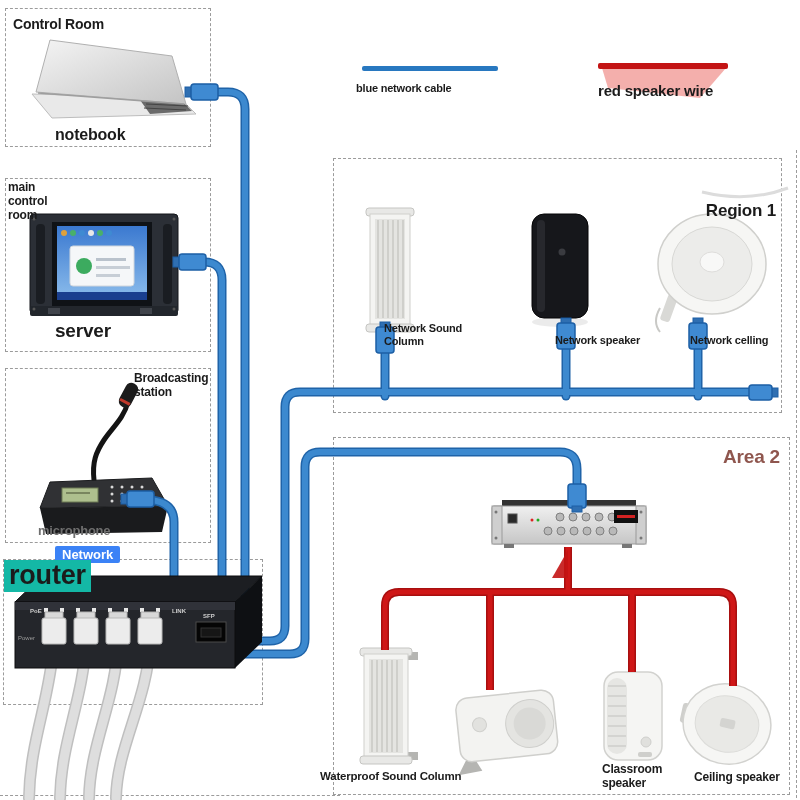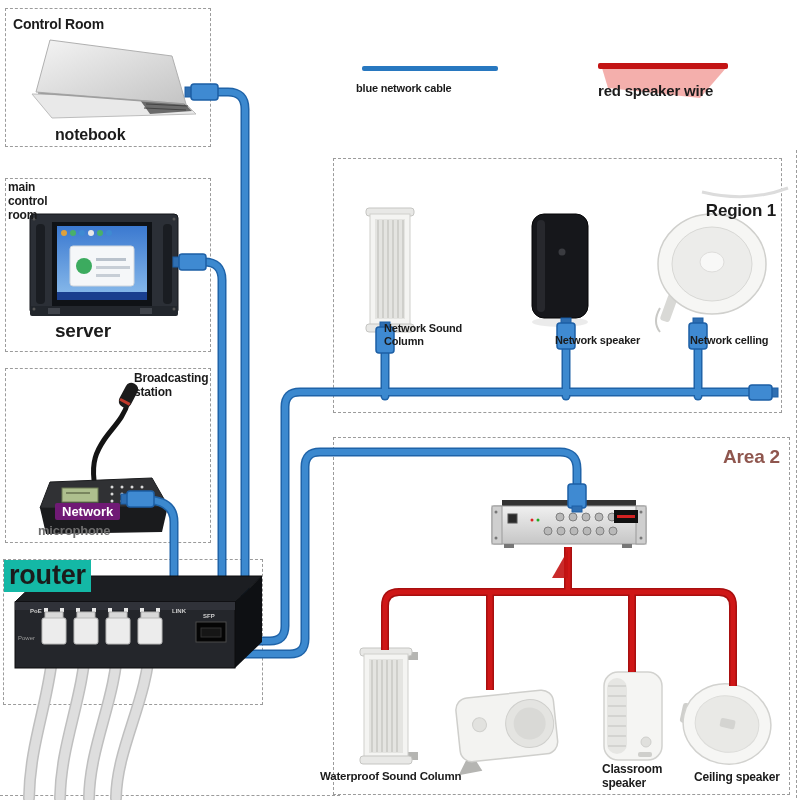--- a/index.html
+++ b/index.html
@@ -10,22 +10,22 @@
   .center{text-align:left;}
   svg{position:absolute;left:0;top:0;}
   .cable-outer{fill:none;stroke:#1f63a8;stroke-width:9;stroke-linecap:round;stroke-linejoin:round;}
   .cable-inner{fill:none;stroke:#3c89cf;stroke-width:6;stroke-linecap:round;stroke-linejoin:round;}
   .red-outer{fill:none;stroke:#a80f0f;stroke-width:8;stroke-linecap:butt;stroke-linejoin:round;}
   .red-inner{fill:none;stroke:#cf1717;stroke-width:5;stroke-linecap:butt;stroke-linejoin:round;}
   .rj45{fill:#3f8ad2;stroke:#1d5fa5;stroke-width:1.5;}
   .rj45tip{fill:#2f6fb2;stroke:#1d5fa5;stroke-width:1;}
   .whitecable-o{fill:none;stroke:#bfbfbf;stroke-width:12;stroke-linecap:round;}
   .whitecable-i{fill:none;stroke:#dedede;stroke-width:9;stroke-linecap:round;}
-  .mic-chip{position:absolute;background:#701a75;color:#ffffff;font-weight:bold;
-            padding:1px 7px;border-radius:2px;}
+  .mic-chip{position:absolute;background:#3b82f6;color:#ffffff;font-weight:bold;
+            padding:1px 7px;border-radius:2px;margin-top:43px;}
 </style>
 </head>
 <body>
 
 <div id="canvas">
 
   <div class="dbox" style="left:5px;top:8px;width:206px;height:139px;"></div>
   <div class="dbox" style="left:5px;top:178px;width:206px;height:174px;"></div>
   <div class="dbox" style="left:5px;top:368px;width:206px;height:175px;"></div>
   <div class="dbox" style="left:3px;top:559px;width:260px;height:146px;"></div>

